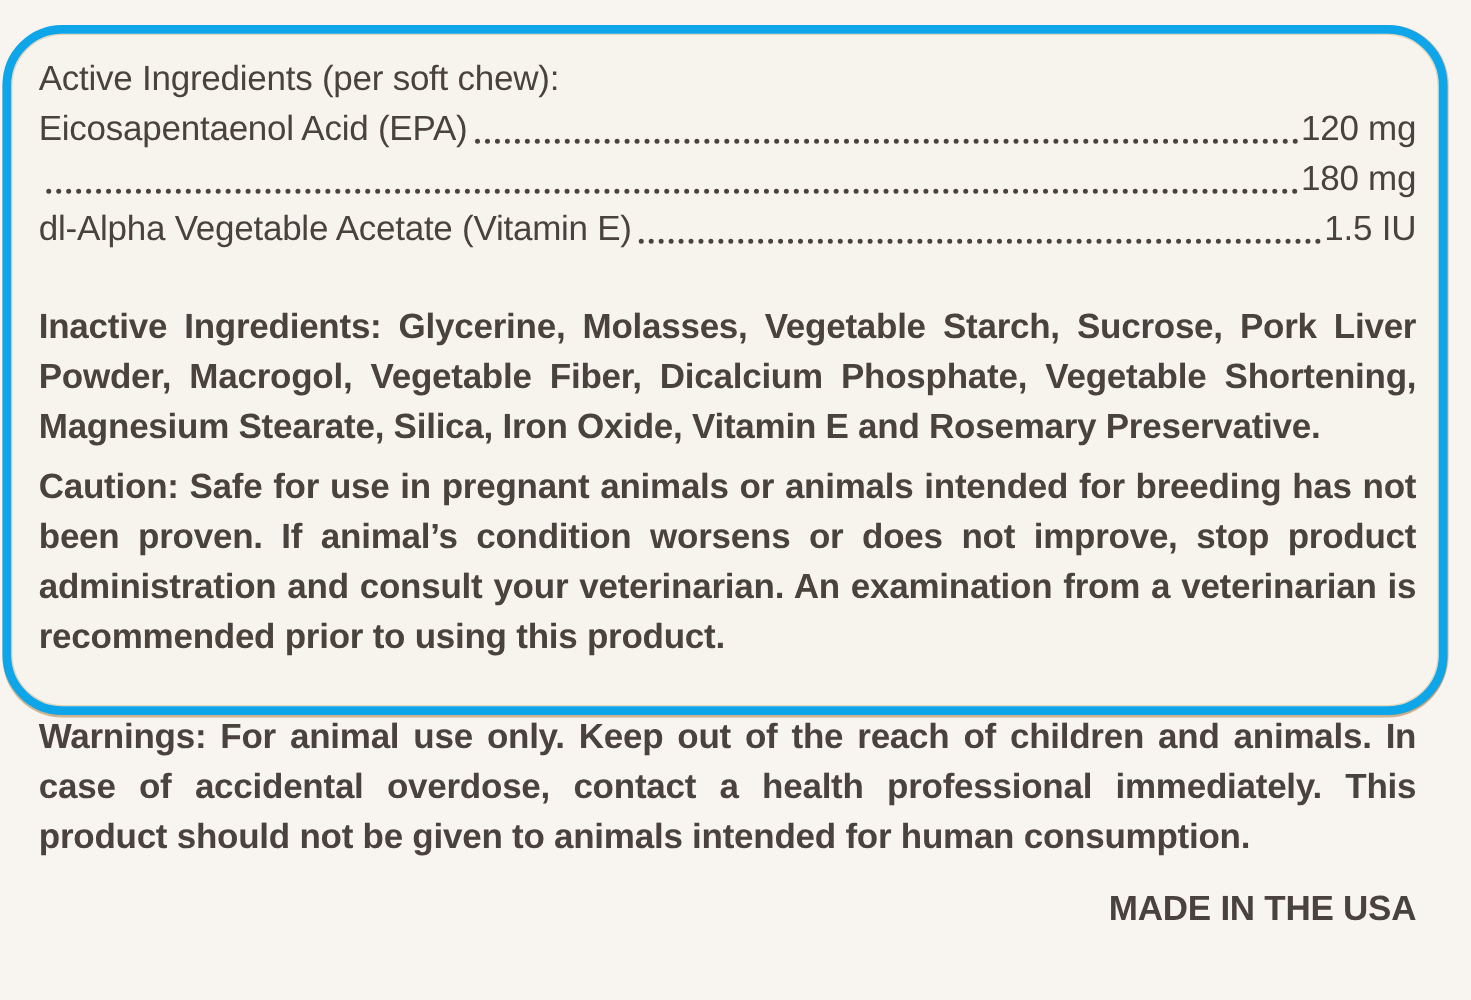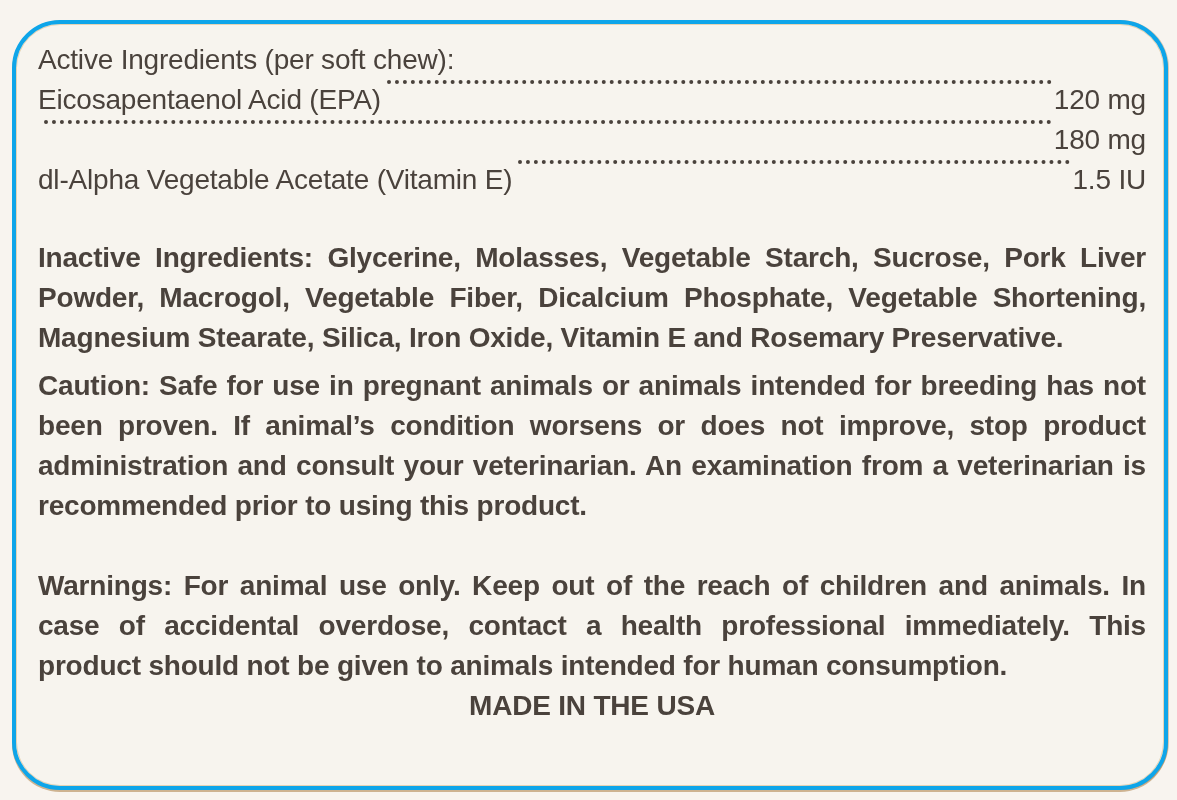--- a/index.html
+++ b/index.html
@@ -11,41 +11,41 @@
     height: 800px;
     background: #f8f4ef;
     font-family: "Liberation Sans", sans-serif;
     color: #4a423c;
     position: relative;
     overflow: hidden;
   }
   .panel {
     box-sizing: border-box;
     position: absolute;
-    left: 12px;
+    left: 2px;
     top: 20px;
     width: 1156px;
-    height: 770px;
+    height: 552px;
     background: #f7f4ee;
-    border: 4px solid #0ea5e9;
+    border: 7px solid #0ea5e9;
     border-radius: 48px;
     box-shadow: 0 2px 0 rgba(156, 100, 30, 0.45),
                 1px 0 0 rgba(156, 100, 30, 0.30),
                 inset 0 0 0 1px rgba(196, 150, 72, 0.35);
     padding: 16px 18px 0 22px;
     font-size: 28px;
     line-height: 40px;
     letter-spacing: -0.2px;
   }
   .heading {
     margin: 0;
   }
   .ing-row {
     display: flex;
-    align-items: flex-start;
+    align-items: flex-end;
   }
   .ing-name {
     white-space: nowrap;
   }
   .leader {
     flex: 1;
     border-bottom: 4px dotted #4a423c;
     margin: 0 2px 8px 6px;
     min-width: 30px;
   }
@@ -54,21 +54,22 @@
   }
   .block {
     margin: 0;
     text-align: justify;
     font-weight: bold;
   }
   .inactive { margin-top: 38px; }
   .caution  { margin-top: 8px; }
   .warnings { margin-top: 40px; }
   .made {
-    text-align: center;
+    margin-top: 18px;
+    text-align: right;
   }
 </style>
 </head>
 <body>
 
 <div class="panel">
 
   <section>
     <p class="heading">Active Ingredients (per soft chew):</p>
 

